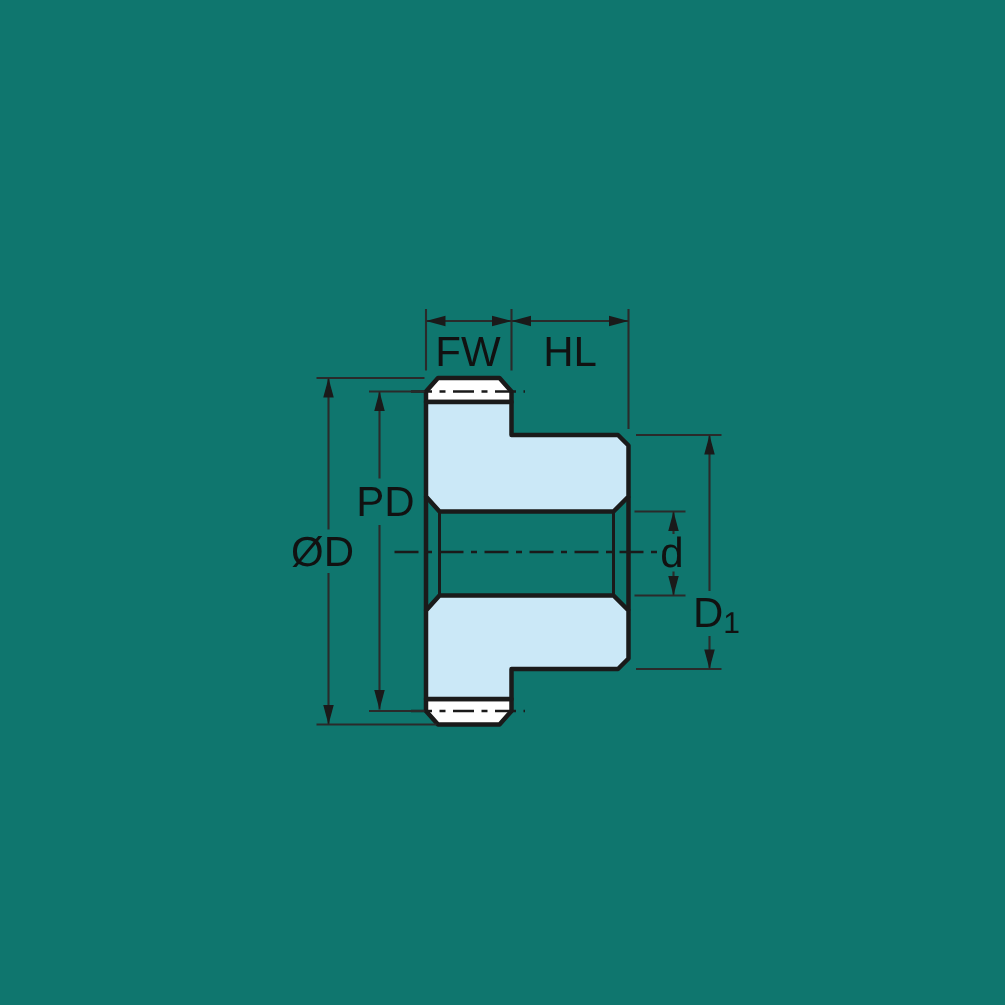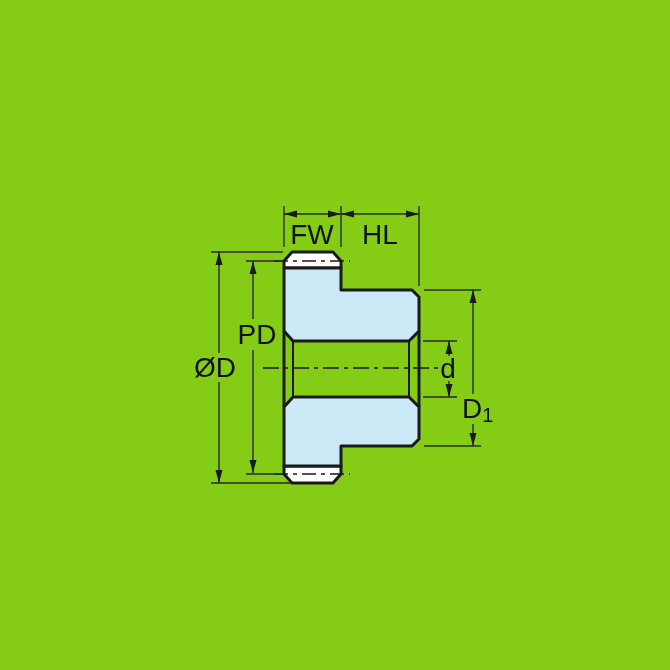--- a/index.html
+++ b/index.html
@@ -4,21 +4,21 @@
 <style>
   html, body {
     margin: 0;
     padding: 0;
     background: #ffffff;
   }
   .canvas {
     position: relative;
     width: 670px;
     height: 670px;
-    background: #84cc16;
+    background: #0f766e;
     overflow: hidden;
   }
   svg text {
     font-family: "Liberation Sans", "DejaVu Sans", sans-serif;
     fill: #111111;
   }
   .dim-label { font-size: 28px; }
   .dim-label-sub { font-size: 20px; }
 </style>
 </head>

